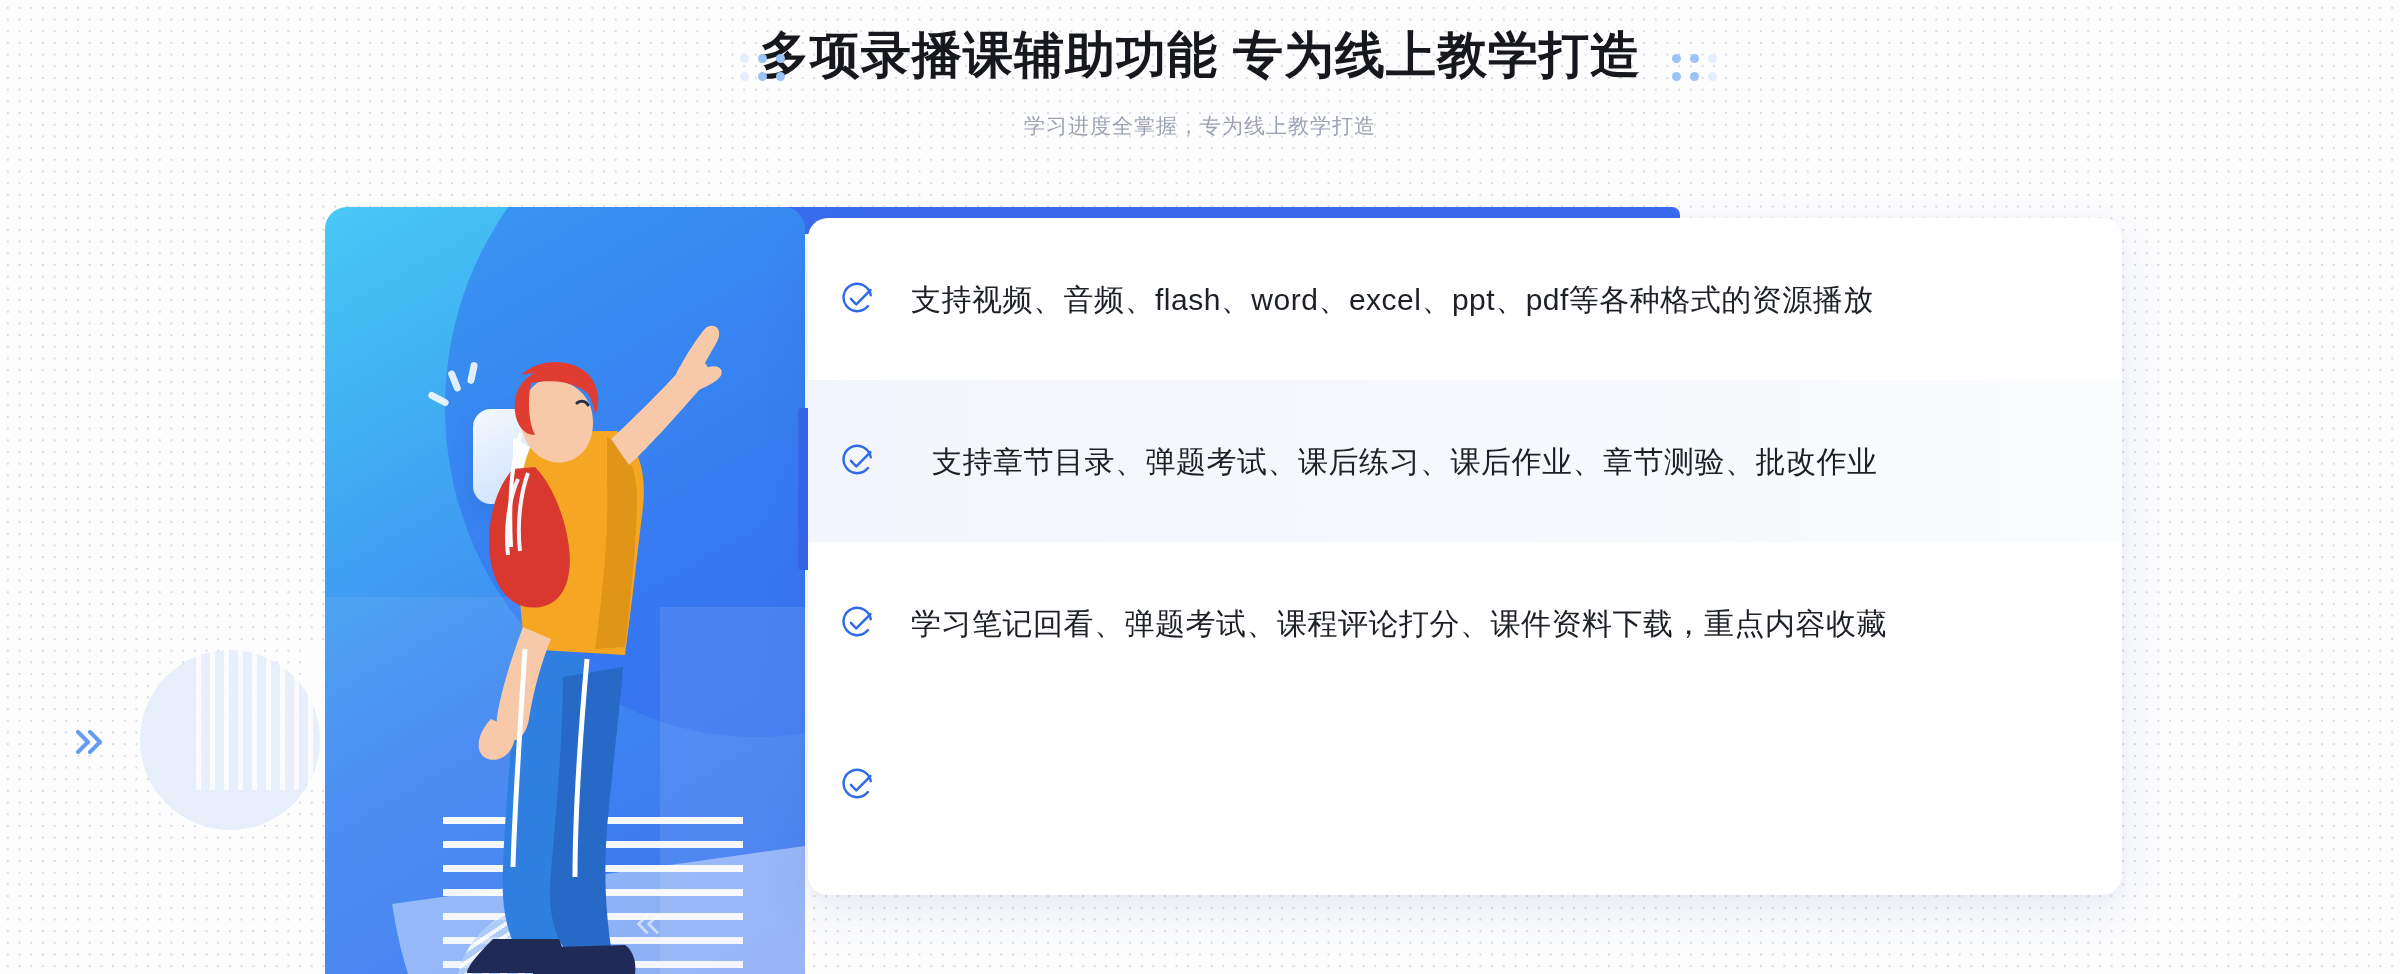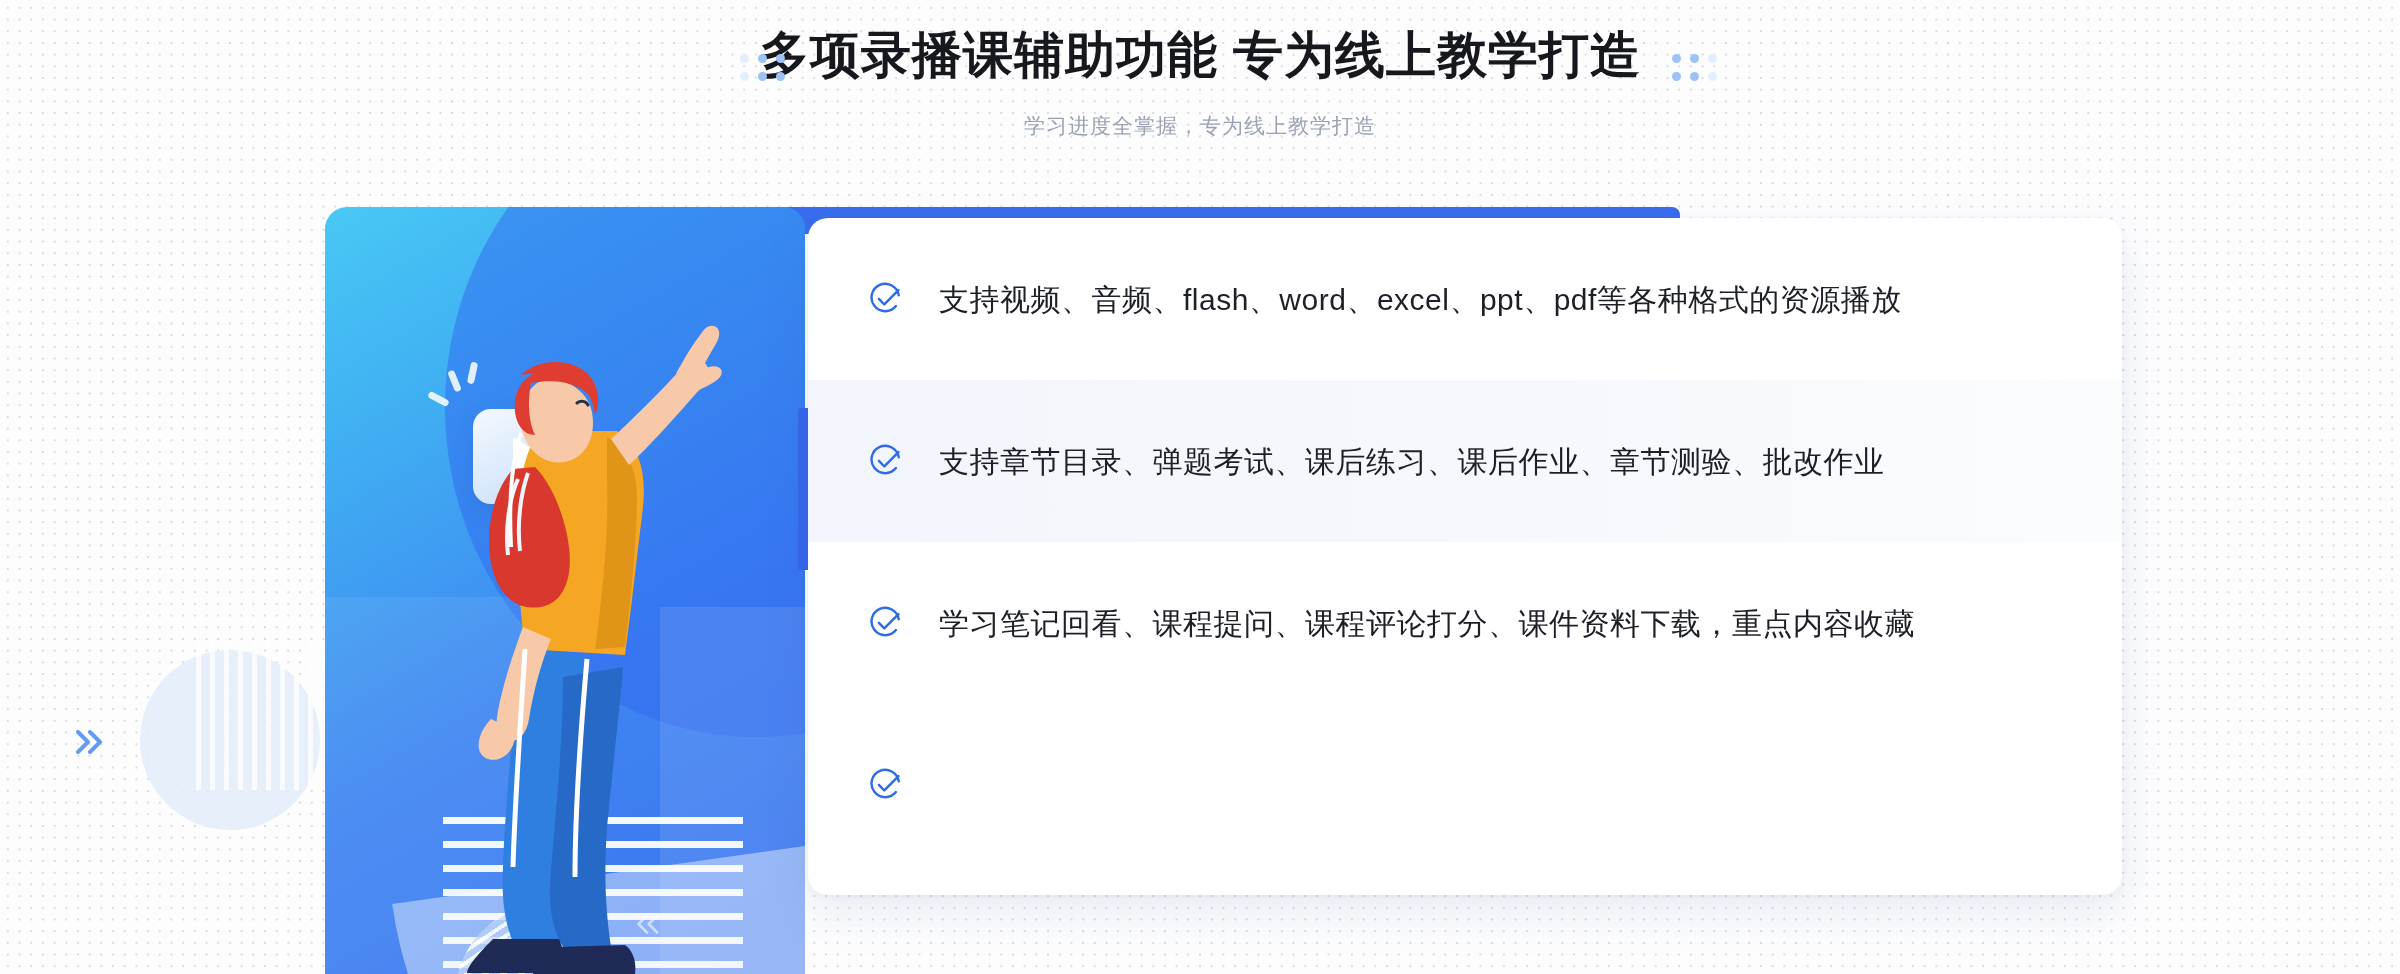--- a/index.html
+++ b/index.html
@@ -239,25 +239,26 @@
     position: absolute;
     inset: 0;
     display: flex;
     flex-direction: column;
     justify-content: flex-start;
   }
   .feature-row {
     height: 162px;
     display: flex;
     align-items: center;
-    padding-left: 61px;
+    padding-left: 33px;
     box-sizing: border-box;
   }
   .feature-row.highlight {
     background: linear-gradient(to right, #f3f5fc 0%, #f6f8fd 55%, #fbfcfe 100%);
+    gap: 21px;
   }
   .check-icon {
     flex: 0 0 auto;
     width: 34px; height: 34px;
     margin-right: 36px;
     color: #2f6ae8;
   }
   .feature-text {
     font-size: 30px;
     color: #1d2026;
@@ -386,21 +387,21 @@
           <path d="M10.5 17.8 L16.2 23.8 L31.2 8.6" fill="none" stroke="currentColor" stroke-width="2.6" stroke-linecap="round" stroke-linejoin="round"></path>
         </svg>
         <div class="feature-text">支持章节目录、弹题考试、课后练习、课后作业、章节测验、批改作业</div>
       </div>
 
       <div class="feature-row">
         <svg class="check-icon" viewBox="0 0 36 36">
           <path d="M31.5 14 A14.5 14.5 0 1 0 28.5 25.5" fill="none" stroke="currentColor" stroke-width="2.6" stroke-linecap="round"></path>
           <path d="M10.5 17.8 L16.2 23.8 L31.2 8.6" fill="none" stroke="currentColor" stroke-width="2.6" stroke-linecap="round" stroke-linejoin="round"></path>
         </svg>
-        <div class="feature-text">学习笔记回看、课程提问、课程评论打分、课件资料下载，重点内容收藏</div>
+        <div class="feature-text">学习笔记回看、弹题考试、课程评论打分、课件资料下载，重点内容收藏</div>
       </div>
 
       <div class="feature-row">
         <svg class="check-icon" viewBox="0 0 36 36">
           <path d="M31.5 14 A14.5 14.5 0 1 0 28.5 25.5" fill="none" stroke="currentColor" stroke-width="2.6" stroke-linecap="round"></path>
           <path d="M10.5 17.8 L16.2 23.8 L31.2 8.6" fill="none" stroke="currentColor" stroke-width="2.6" stroke-linecap="round" stroke-linejoin="round"></path>
         </svg>
       </div>
 
     </div>

